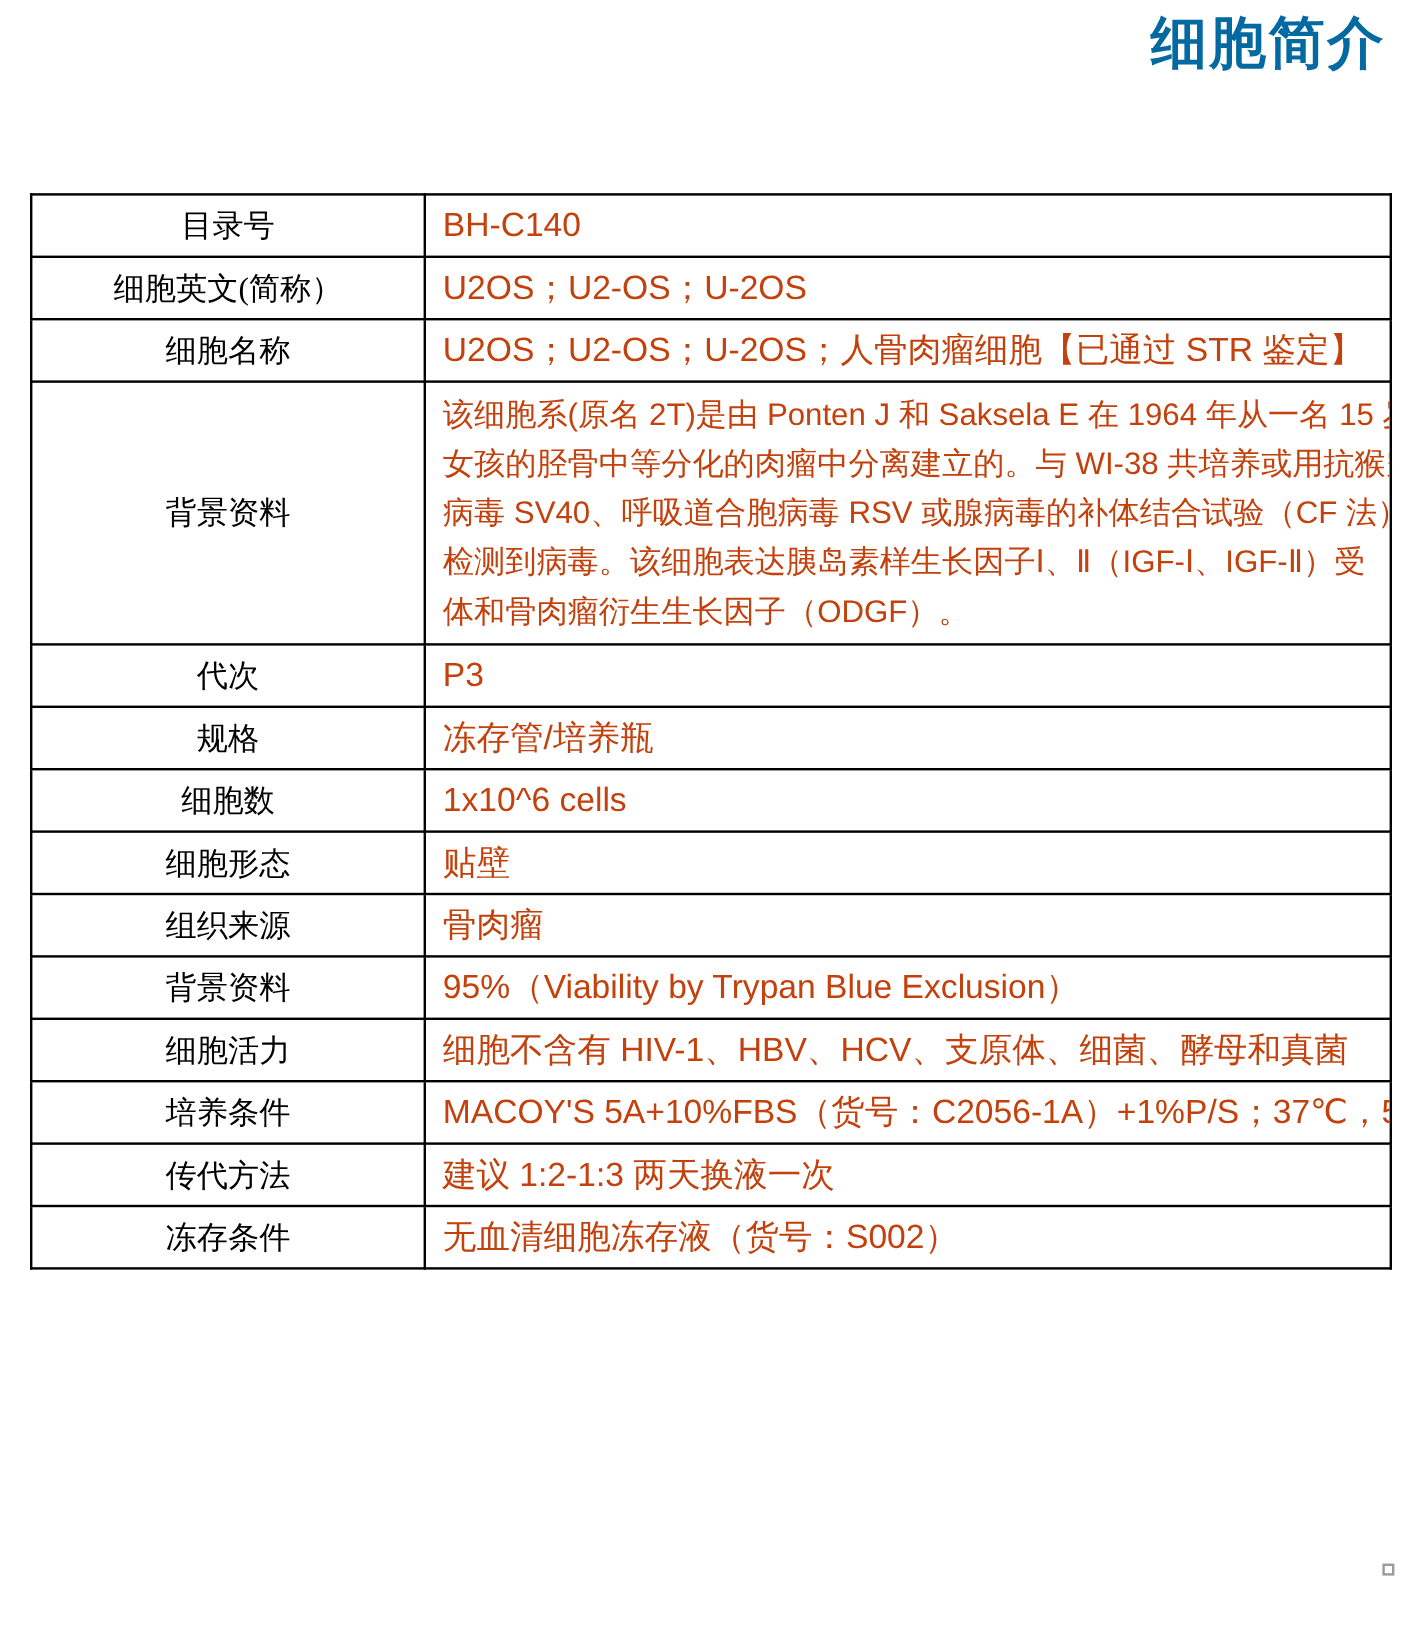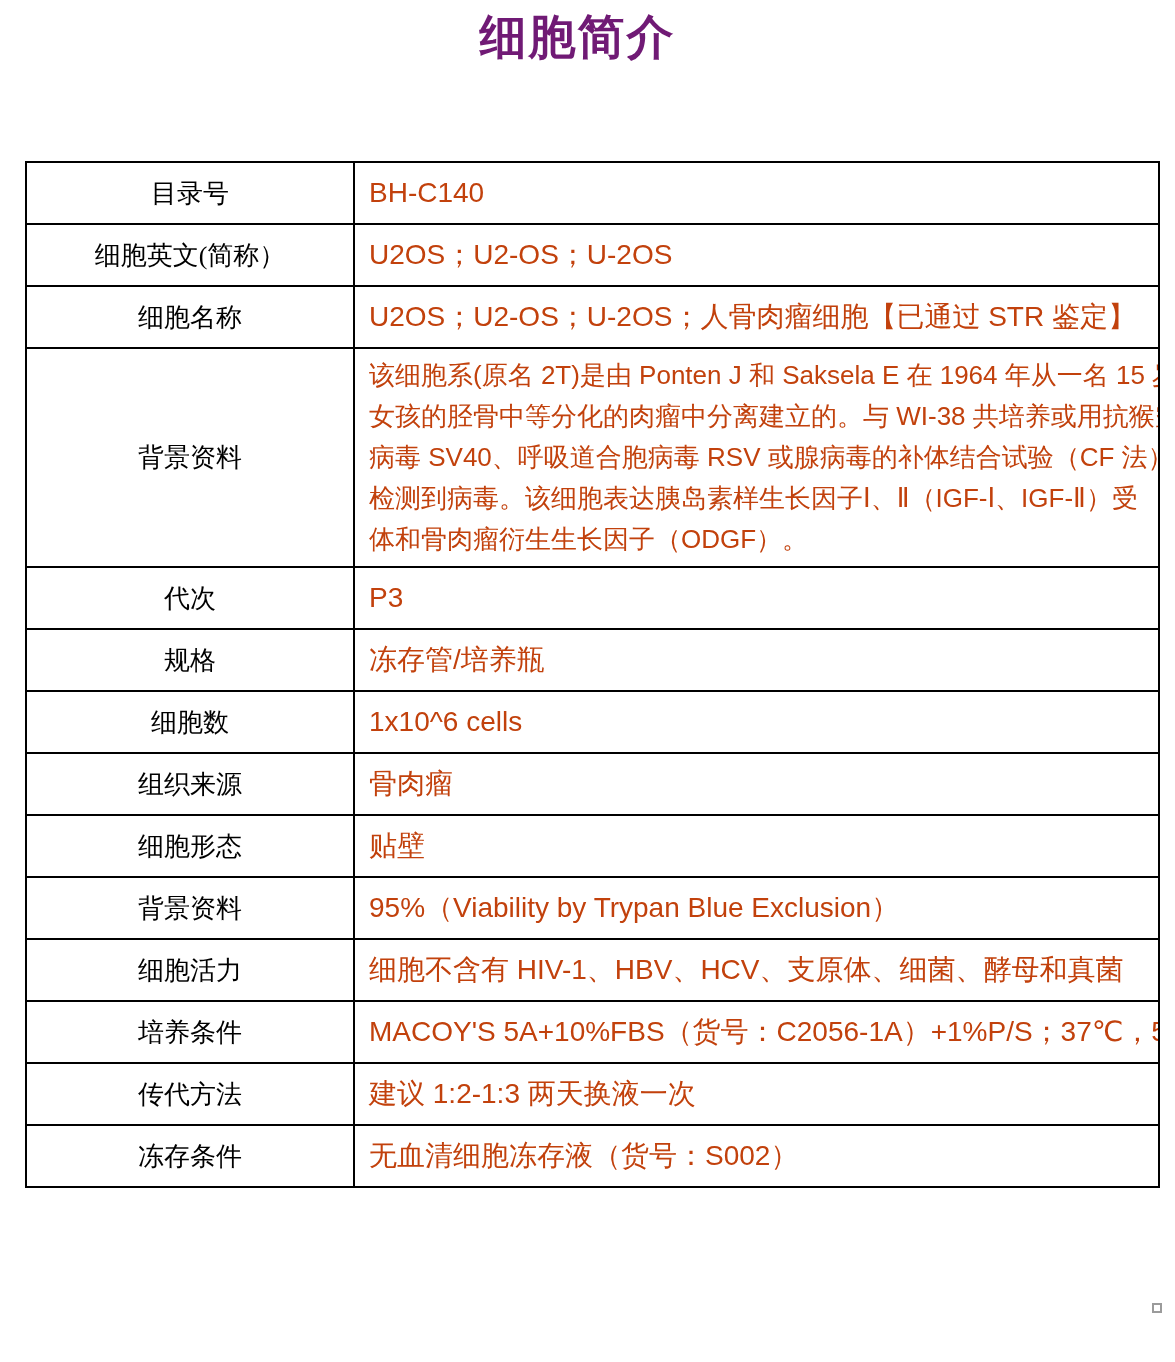--- a/index.html
+++ b/index.html
@@ -13,42 +13,42 @@
     width: 1175px;
     height: 1362px;
     background: #ffffff;
     overflow: hidden;
   }
   .page-title {
     position: absolute;
     top: 6px;
     left: 0;
     width: 1155px;
-    text-align: center;
+    text-align: right;
     font-family: "Liberation Serif", "DejaVu Serif", serif;
     font-size: 47px;
     font-weight: 600;
-    color: #701a75;
+    color: #0369a1;
     letter-spacing: 2px;
     line-height: 62px;
   }
   table.info-table {
     position: absolute;
     left: 25px;
     top: 161px;
     width: 1133px;
     border-collapse: collapse;
     table-layout: fixed;
   }
   table.info-table td {
     border: 2px solid #000000;
     vertical-align: middle;
     background: #ffffff;
   }
-  table.info-table tr { height: 62px; }
+  table.info-table tr { height: 52px; }
   table.info-table tr.tall { height: 206px; }
   td.label-cell {
     width: 328px;
     text-align: center;
     font-family: "Liberation Serif", "DejaVu Serif", serif;
     font-size: 26px;
     color: #000000;
     padding: 0 8px;
   }
   td.value-cell {
@@ -120,26 +120,26 @@
         </tr>
         <tr>
           <td class="label-cell">规格</td>
           <td class="value-cell">冻存管/培养瓶</td>
         </tr>
         <tr>
           <td class="label-cell">细胞数</td>
           <td class="value-cell">1x10^6 cells</td>
         </tr>
         <tr>
+          <td class="label-cell">细胞形态</td>
+          <td class="value-cell">贴壁</td>
+        </tr>
+        <tr>
           <td class="label-cell">组织来源</td>
           <td class="value-cell">骨肉瘤</td>
-        </tr>
-        <tr>
-          <td class="label-cell">细胞形态</td>
-          <td class="value-cell">贴壁</td>
         </tr>
         <tr>
           <td class="label-cell">背景资料</td>
           <td class="value-cell">95%（Viability by Trypan Blue Exclusion）</td>
         </tr>
         <tr>
           <td class="label-cell">细胞活力</td>
           <td class="value-cell">细胞不含有 HIV-1、HBV、HCV、支原体、细菌、酵母和真菌</td>
         </tr>
         <tr>

